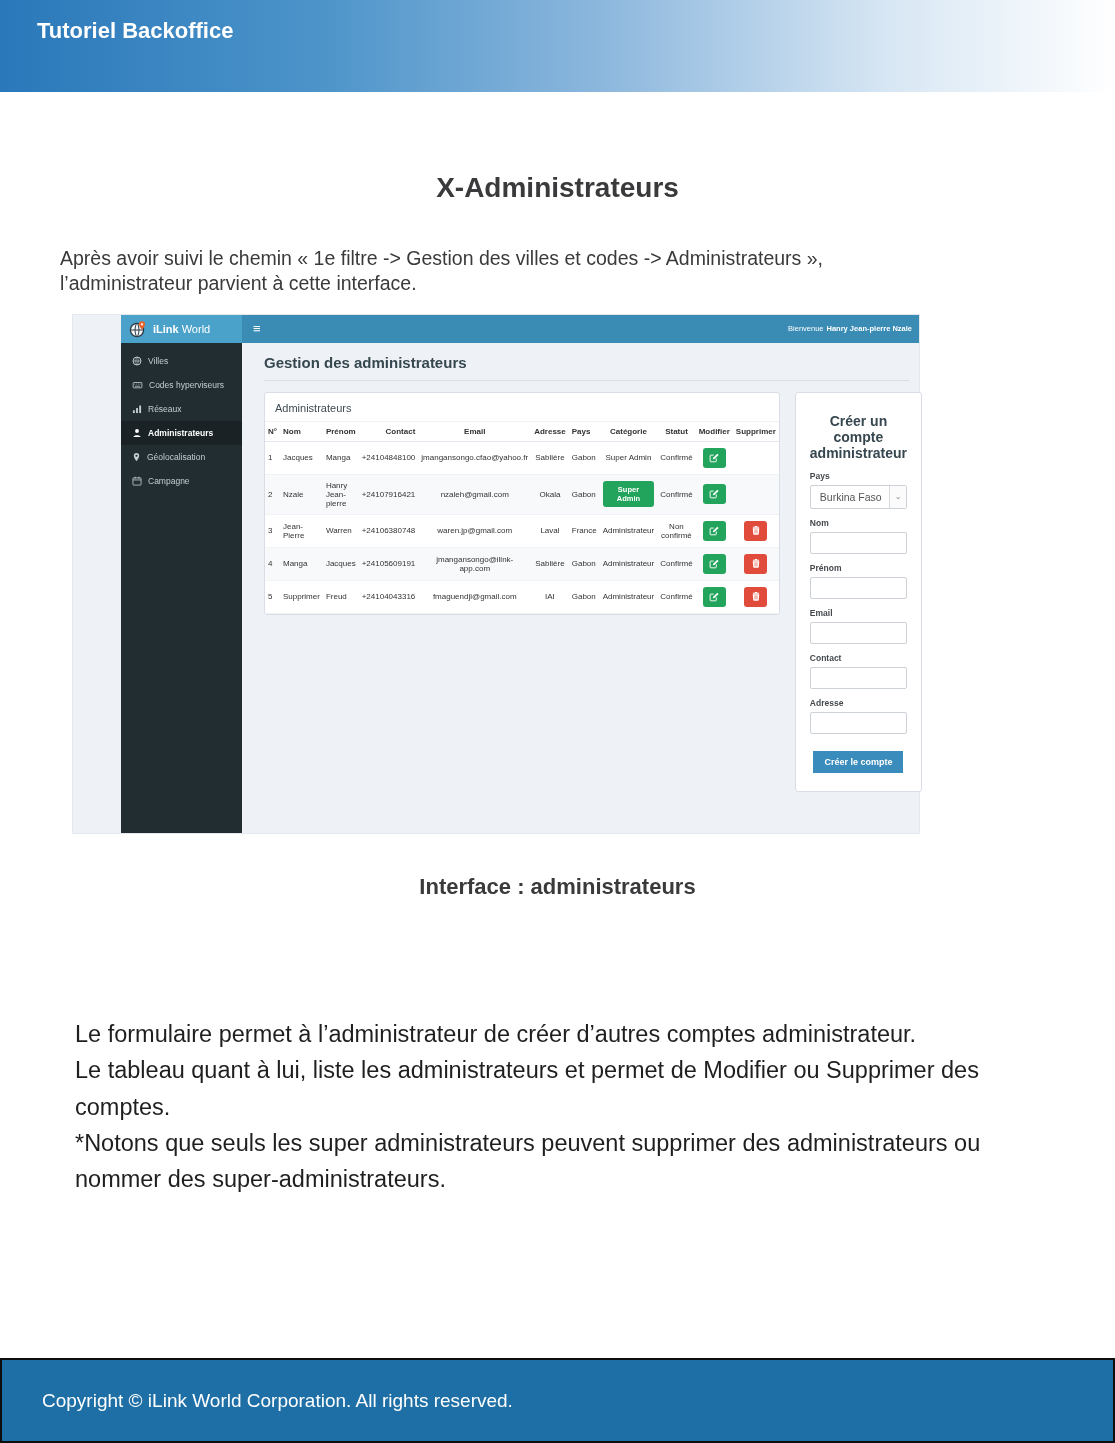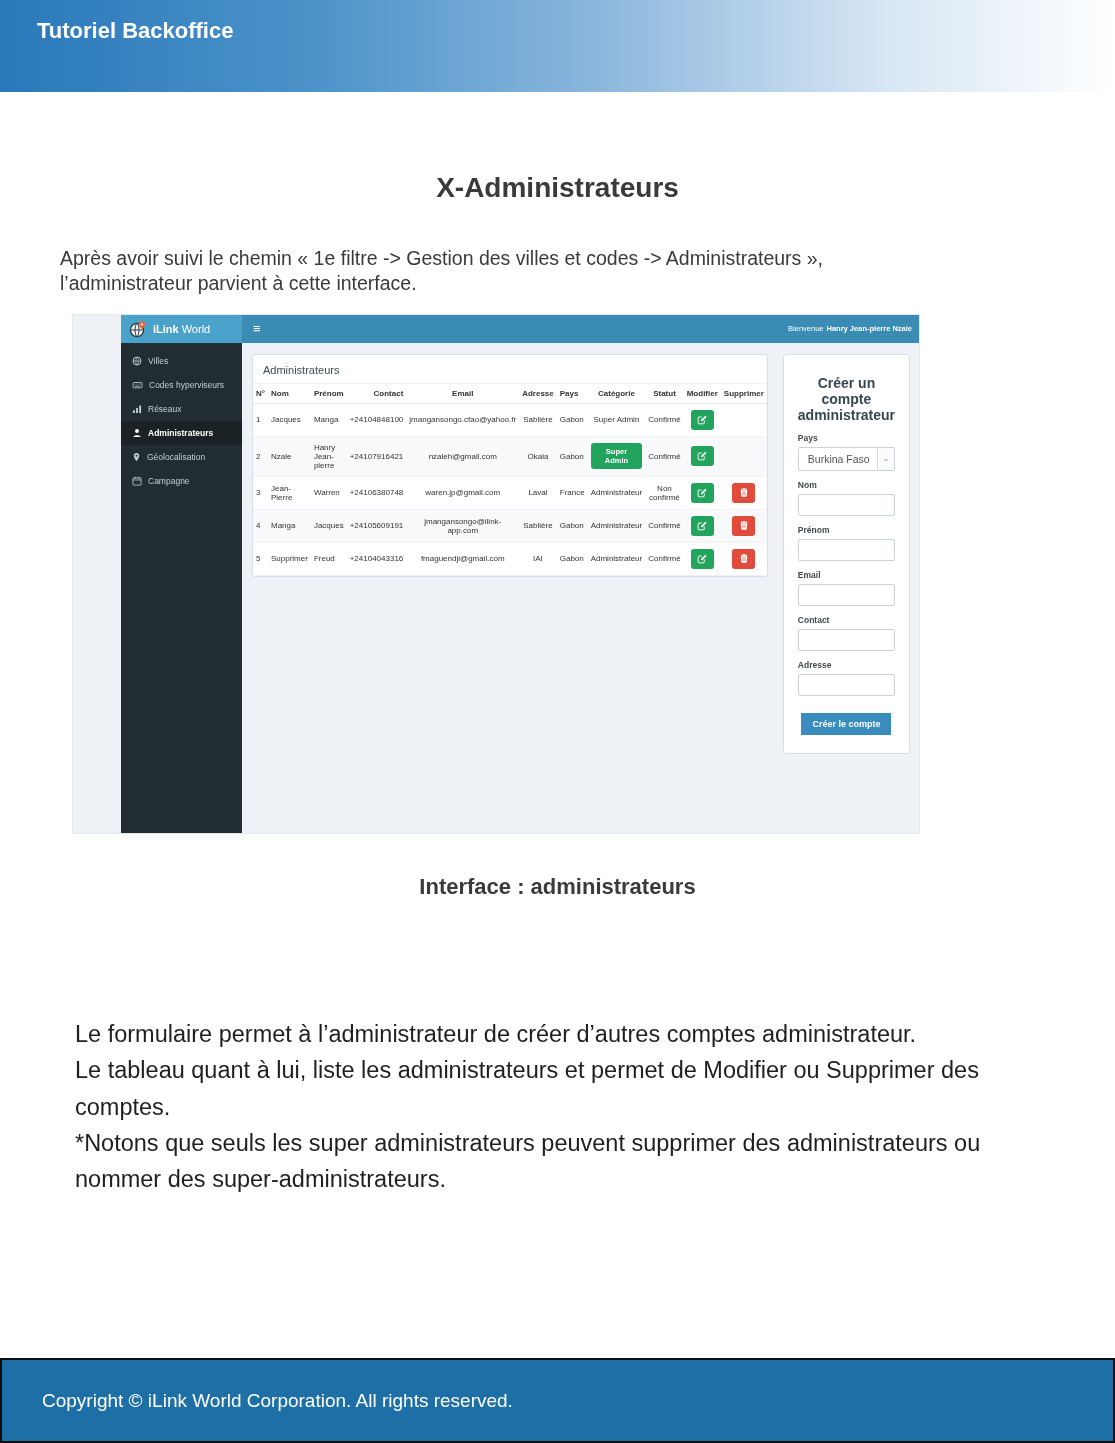--- a/index.html
+++ b/index.html
@@ -33,21 +33,21 @@
   }
   .app-navbar { height:28px; display:flex; align-items:stretch; background:var(--navbar,#3a8cb5); flex:none; }
   .app-logo {
     width:121px; background:var(--logo-bg,#4aa2ca); color:#fff;
     display:flex; align-items:center; gap:6px; padding-left:8px; font-size:11px;
   }
   .app-logo b { font-weight:700; } .app-logo span.rest { font-weight:400; margin-left:3px; }
   .hamburger { color:#fff; font-size:13px; padding:0 11px; display:flex; align-items:center; cursor:pointer; }
   .welcome { margin-left:auto; color:#fff; font-size:7.5px; display:flex; align-items:center; padding-right:7px; gap:3px; }
   .welcome b { font-weight:700; }
-  .app-body { display:flex; flex:1; min-height:0; }
+  .app-body { display:flex; flex:1; min-height:0;gap:12px; }
   .sidebar { width:121px; background:var(--sidebar,#222d32); padding-top:6px; flex:none; }
   .side-item {
     display:flex; align-items:center; gap:6px; padding:7px 6px 7px 11px;
     font-size:8.5px; color:#c3ced4; cursor:pointer;
   }
   .side-item svg { flex:none; }
   .side-item.active { background:#1a2226; color:#fff; font-weight:700; }
   .content { flex:1; padding:11px 10px 0 10px; background:#eef1f6; min-width:0; }
   .content-heading {
     font-size:15px; font-weight:600; color:#36474f; padding-bottom:9px;
@@ -177,20 +177,21 @@
             <svg width="10" height="10" viewBox="0 0 16 16">
               <rect x="1.5" y="3" width="13" height="11.5" rx="1" fill="none" stroke="currentColor" stroke-width="1.3"></rect>
               <path d="M1.5 6.3h13" stroke="currentColor" stroke-width="1.3"></path>
               <path d="M5 1.2v3M11 1.2v3" stroke="currentColor" stroke-width="1.4"></path>
             </svg>
           </span>
           <span>Campagne</span>
         </div>
       </aside>
     <main class="content">
+      <div class="content-heading">Gestion des administrateurs</div>
       <div class="panels">
         <section class="panel table-panel">
           <div class="panel-title">Administrateurs</div>
           <table class="admins">
             <colgroup>
               <col style="width:22px">
                 <col style="width:48px">
                 <col style="width:54px">
                 <col style="width:58px">
               <col style="width:112px">

